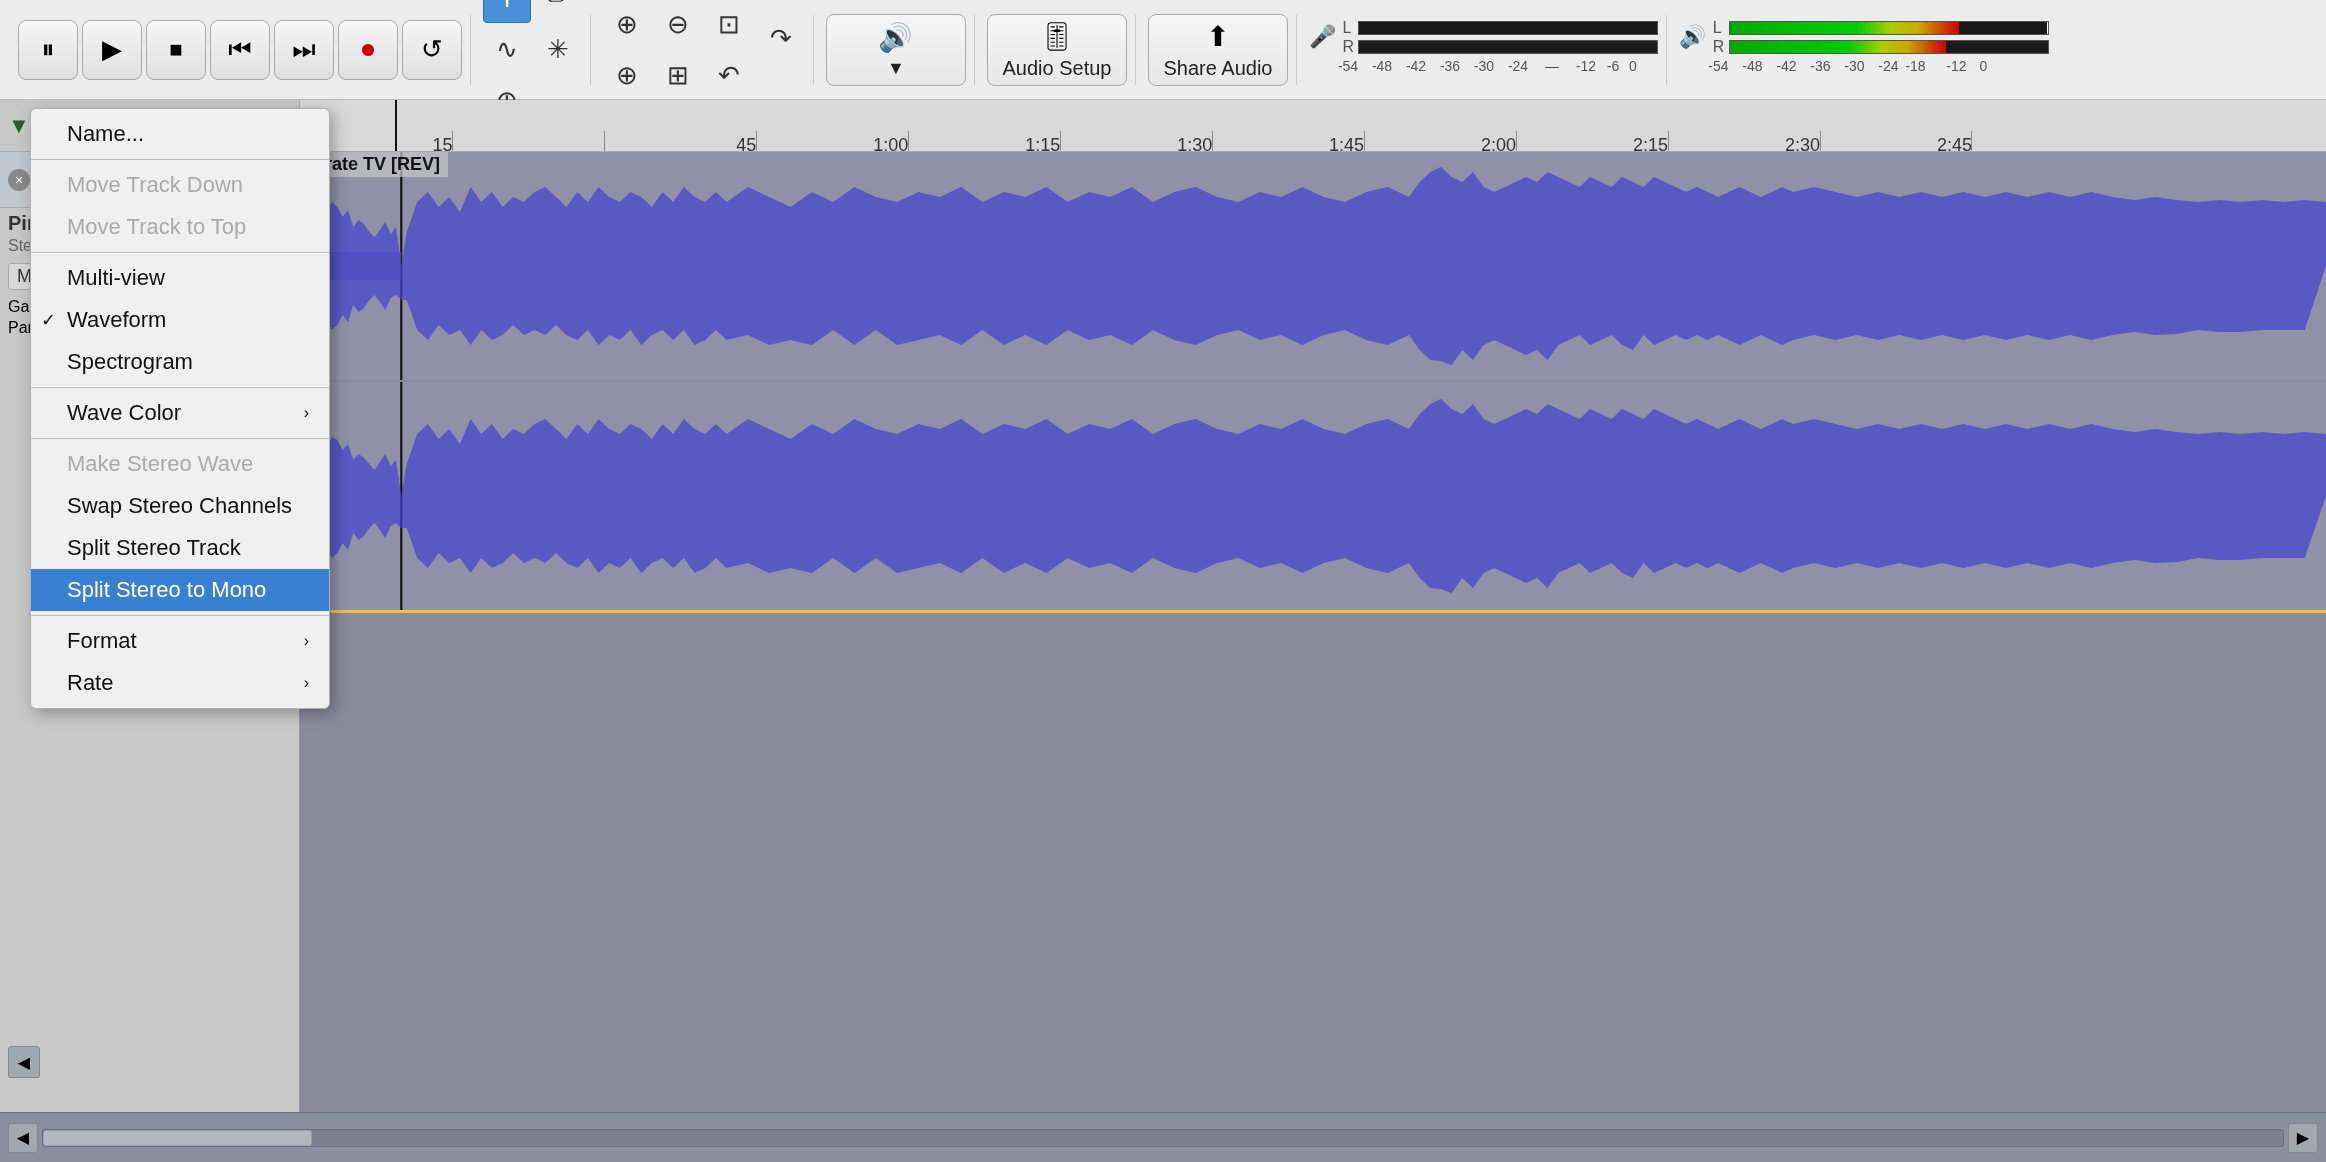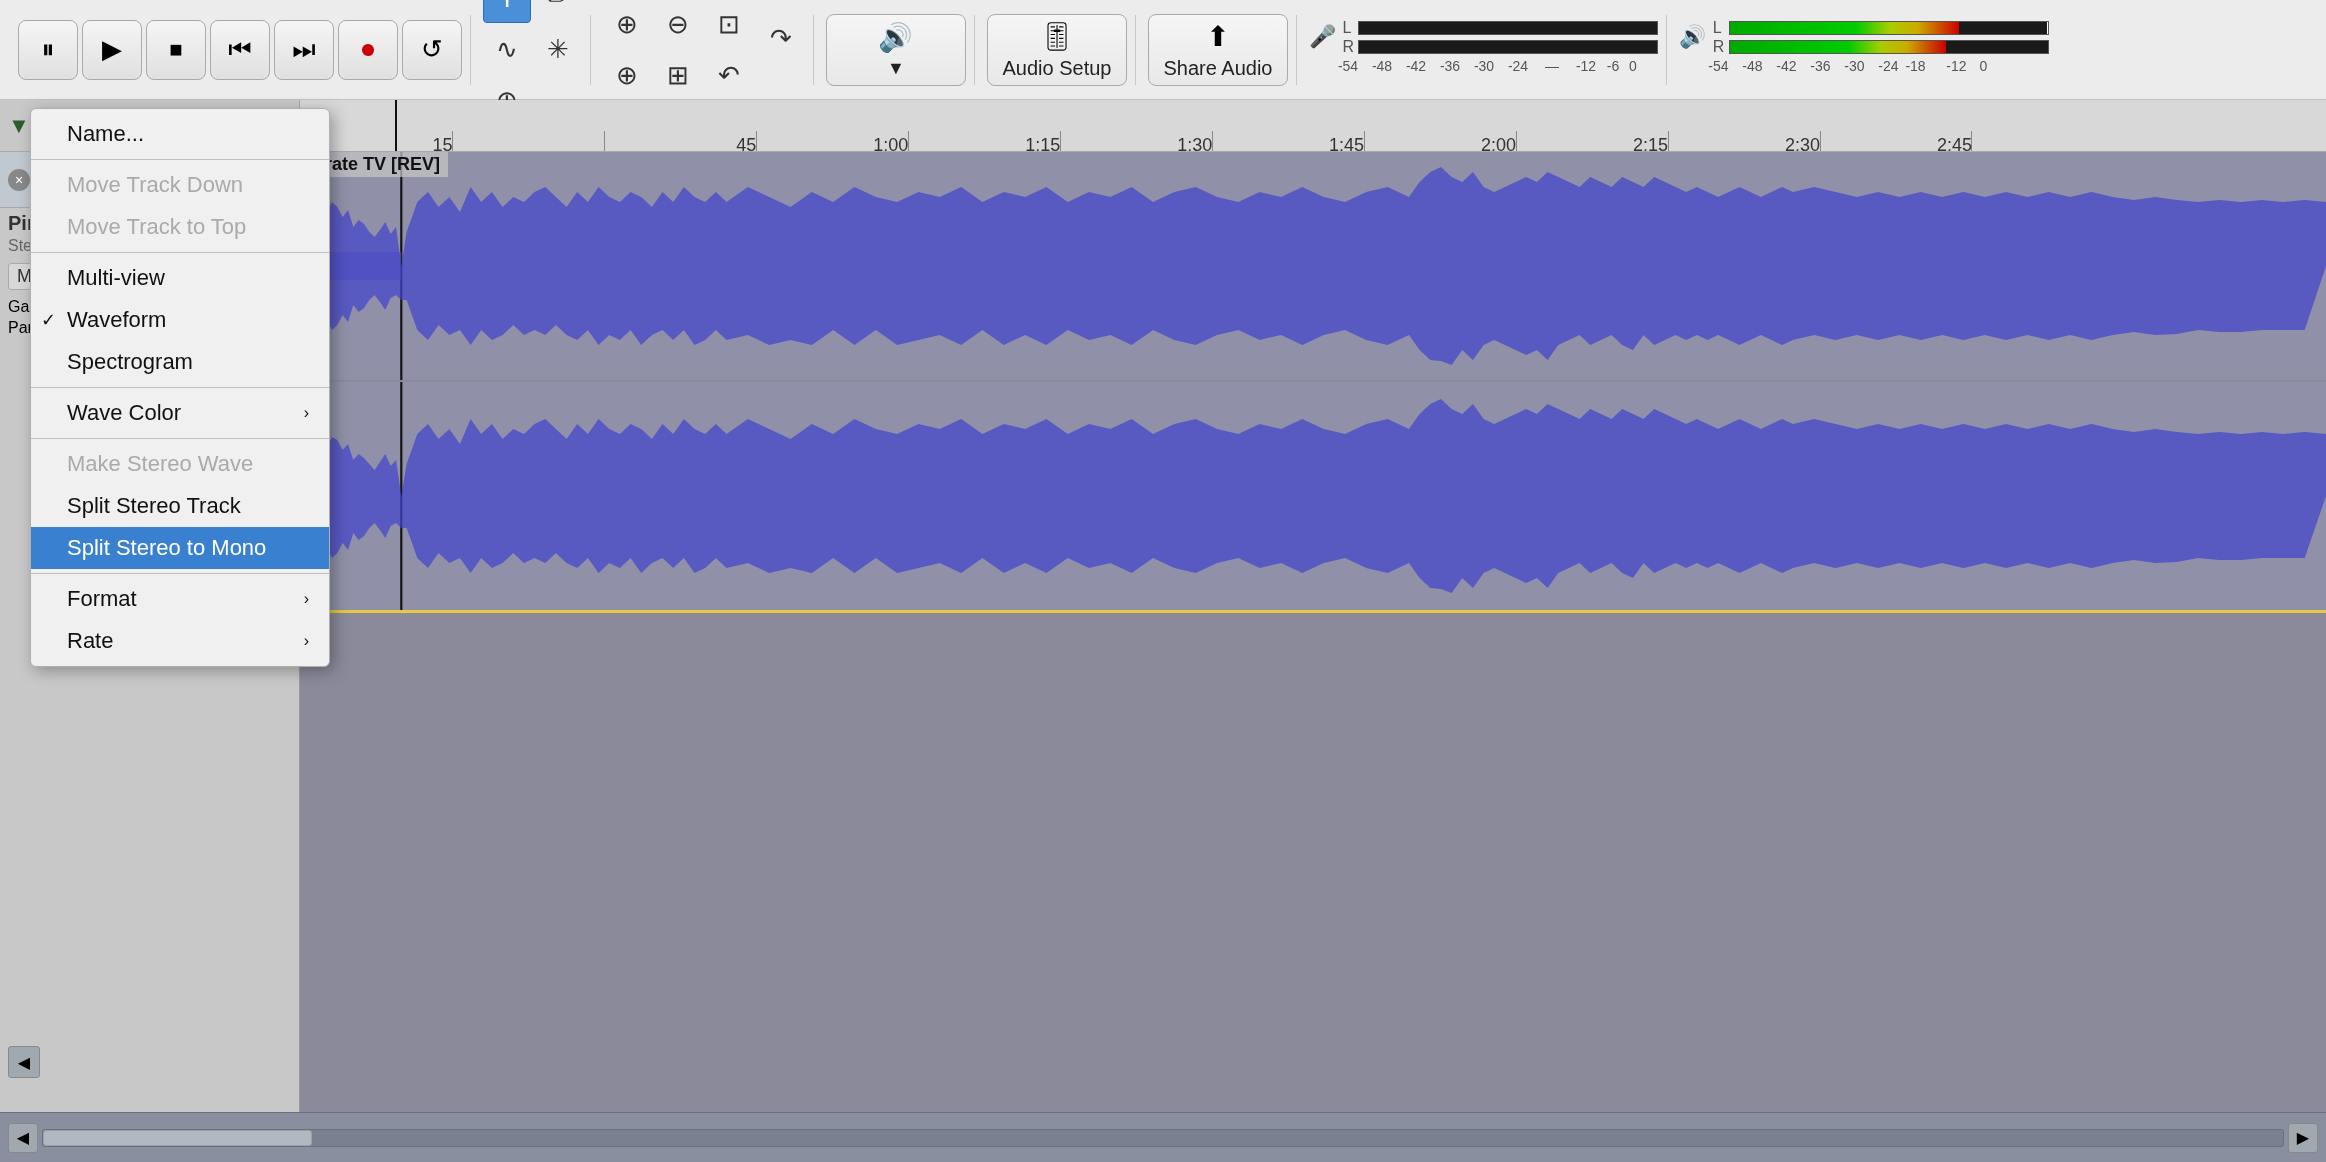--- a/index.html
+++ b/index.html
@@ -653,20 +653,23 @@
     <div class="menu-separator"></div>
     <div class="menu-item">
       <span>Wave Color</span>
       <span class="menu-arrow">›</span>
     </div>
     <div class="menu-separator"></div>
     <div class="menu-item disabled">
       <span>Make Stereo Wave</span>
     </div>
     <div class="menu-item">
+      <span>Swap Stereo Channels</span>
+    </div>
+    <div class="menu-item">
       <span>Split Stereo Track</span>
     </div>
     <div class="menu-item highlighted">
       <span>Split Stereo to Mono</span>
     </div>
     <div class="menu-separator"></div>
     <div class="menu-item">
       <span>Format</span>
       <span class="menu-arrow">›</span>
     </div>

